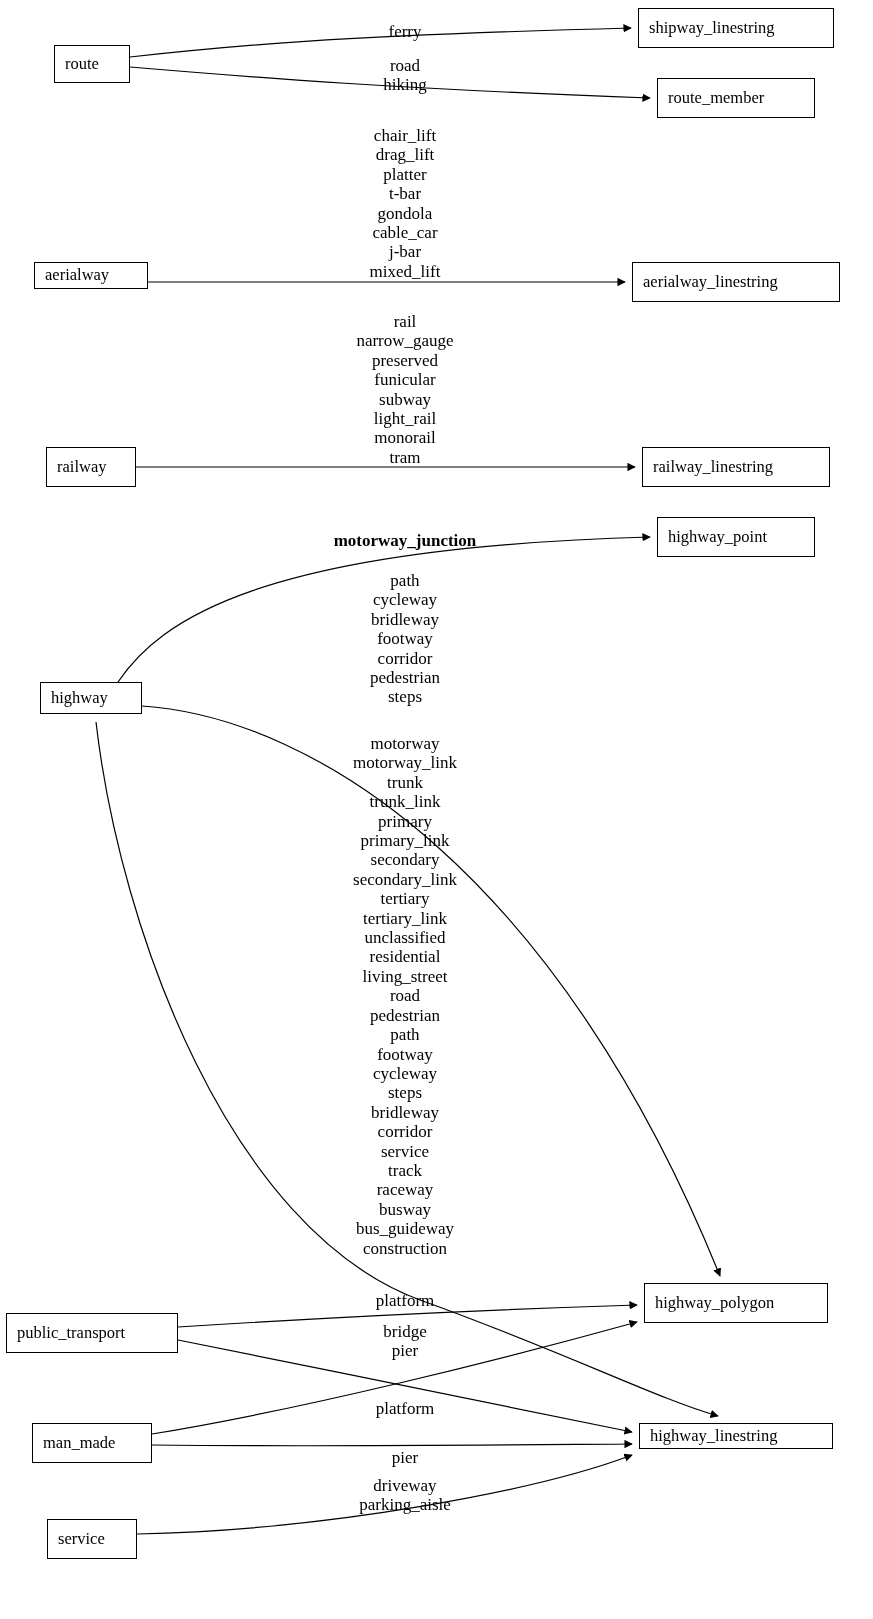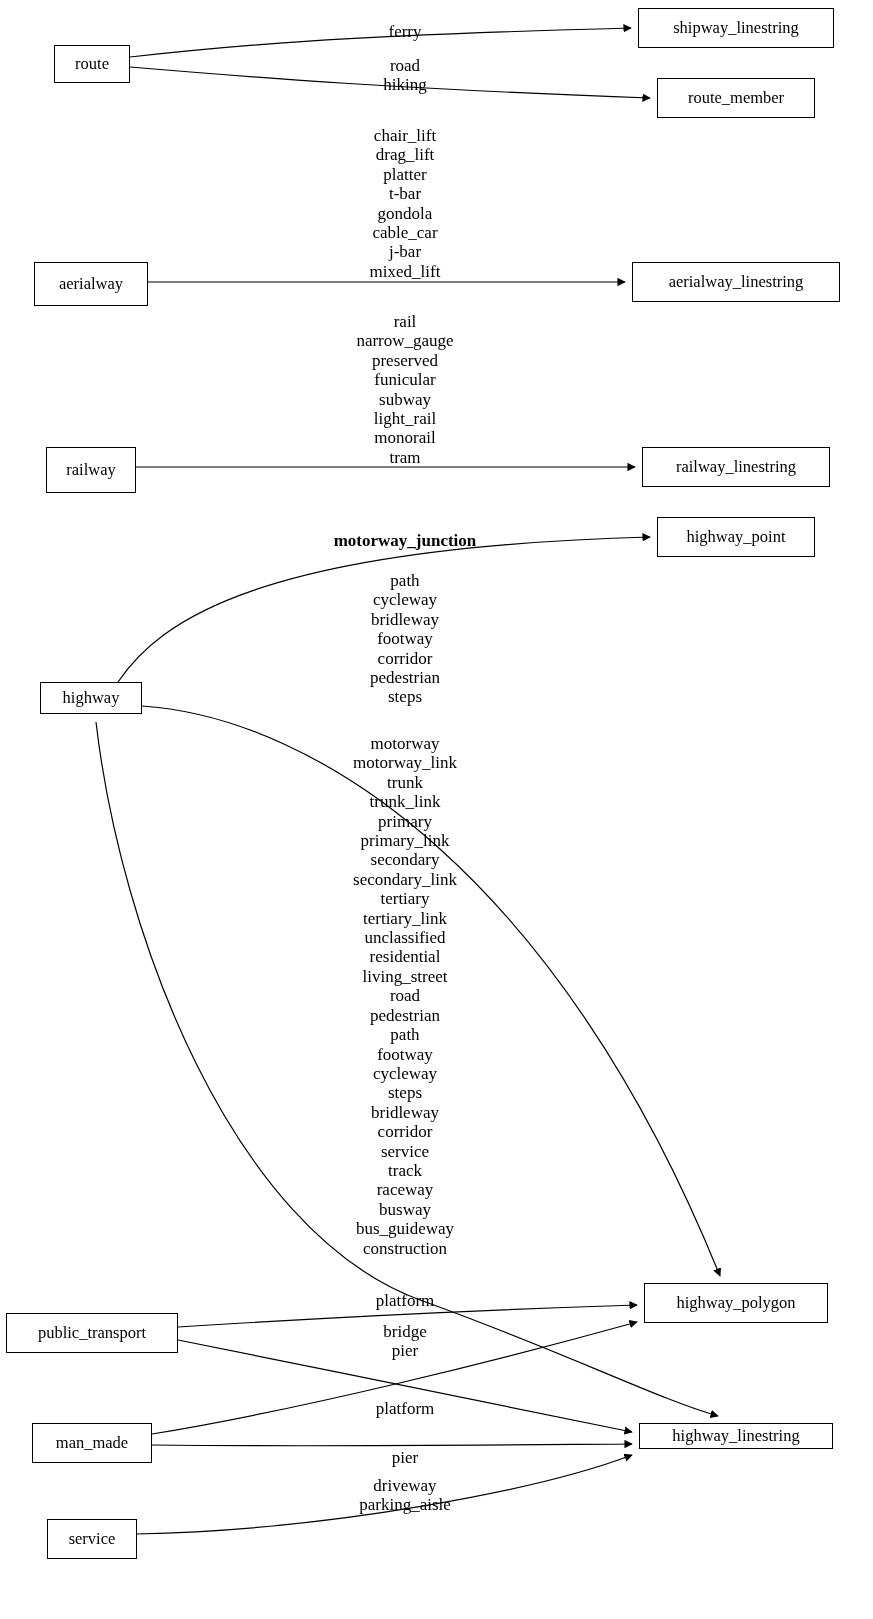--- a/index.html
+++ b/index.html
@@ -26,21 +26,20 @@
     height: 1619px;
     pointer-events: none;
   }
   .node {
     position: absolute;
     box-sizing: border-box;
     border: 1px solid #000000;
     background: #ffffff;
     display: flex;
     align-items: center;
-    justify-content: center;
     font-size: 16.5px;
     line-height: 1;
     white-space: nowrap;
     padding: 0 10px;
   }
   .edge-label {
     position: absolute;
     font-size: 17px;
     line-height: 19.4px;
     text-align: center;
@@ -76,27 +75,27 @@
   <div id="nodes">
       <div class="node" style="left: 54px; top: 45px; width: 76px; height: 38px;">
         <span>route</span>
       </div>
       <div class="node" style="left: 638px; top: 8px; width: 196px; height: 40px;">
         <span>shipway_linestring</span>
       </div>
       <div class="node" style="left: 657px; top: 78px; width: 158px; height: 40px;">
         <span>route_member</span>
       </div>
-      <div class="node" style="left: 34px; top: 262px; width: 114px; height: 44px;">
+      <div class="node" style="left: 34px; top: 262px; width: 114px; height: 27px;">
         <span>aerialway</span>
       </div>
       <div class="node" style="left: 632px; top: 262px; width: 208px; height: 40px;">
         <span>aerialway_linestring</span>
       </div>
-      <div class="node" style="left: 46px; top: 447px; width: 90px; height: 46px;">
+      <div class="node" style="left: 46px; top: 447px; width: 90px; height: 40px;">
         <span>railway</span>
       </div>
       <div class="node" style="left: 642px; top: 447px; width: 188px; height: 40px;">
         <span>railway_linestring</span>
       </div>
       <div class="node" style="left: 657px; top: 517px; width: 158px; height: 40px;">
         <span>highway_point</span>
       </div>
       <div class="node" style="left: 40px; top: 682px; width: 102px; height: 32px;">
         <span>highway</span>

